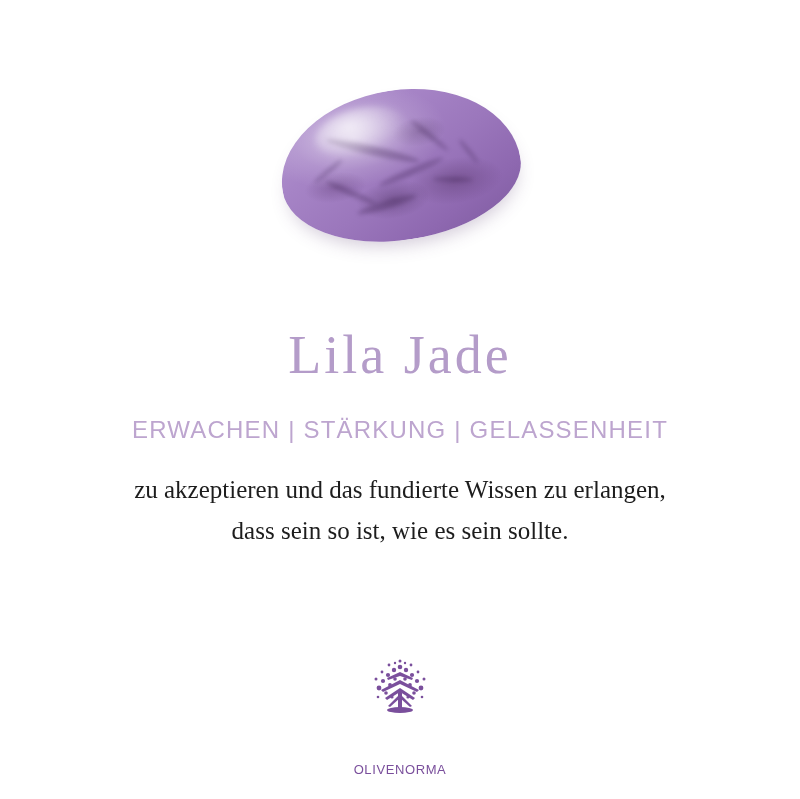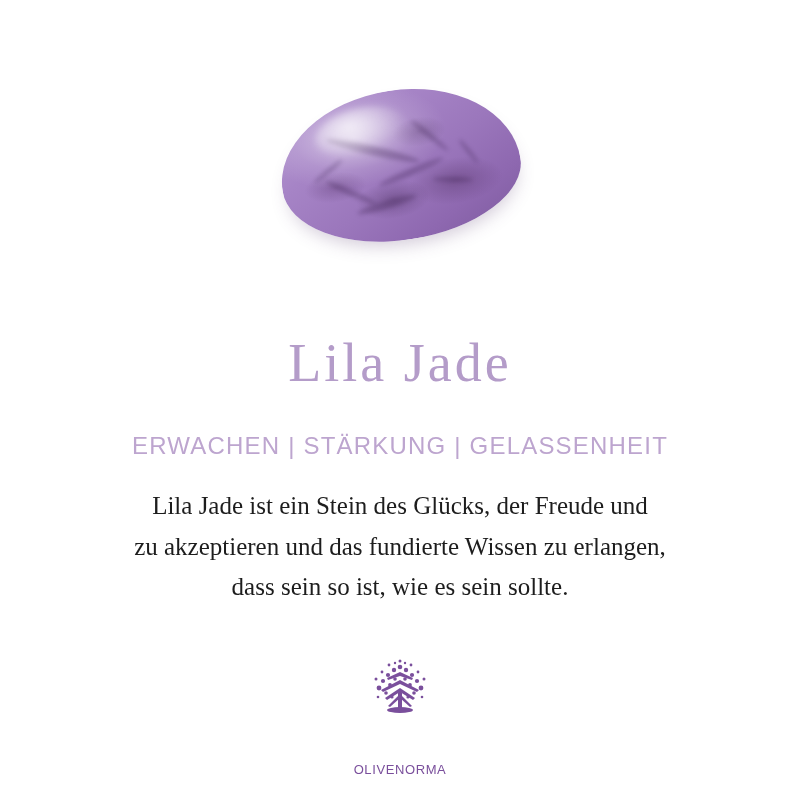--- a/index.html
+++ b/index.html
@@ -88,21 +88,21 @@
     filter: blur(3px);
   }
 
   
   .title {
     font-family: "Liberation Serif", serif;
     font-size: 54px;
     font-weight: 400;
     color: #b49cc9;
     letter-spacing: 3px;
-    margin: 16px;
+    margin: 8px;
     line-height: 1;
     text-align: right;
   }
   .subtitle {
     font-family: "Liberation Sans", sans-serif;
     font-size: 24px;
     letter-spacing: 1.2px;
     color: #bda5cf;
     margin: 26px 0 0 0;
     text-align: left;
@@ -163,21 +163,20 @@
       </div>
       <div class="stone-highlight"></div>
     </div>
   </div>
 
   <h1 class="title">Lila  Jade</h1>
 
   <div class="subtitle">ERWACHEN  |  STÄRKUNG  |  GELASSENHEIT</div>
 
   <div class="desc">
-    <span class="desc-line">Lila Jade ist ein Stein des Glücks, der Freude und</span>
     <span class="desc-line">zu akzeptieren und das fundierte Wissen zu erlangen,</span>
     <span class="desc-line">dass sein so ist, wie es sein sollte.</span>
   </div>
 
   <div class="logo-area">
     <svg class="logo-mark" viewBox="0 0 86 74" aria-hidden="true">
       <g fill="#7a4f9c">
         <rect x="41" y="44" width="4" height="20" rx="1"></rect>
         <path d="M43 46 L31 58 L33 59 L43 50 Z"></path>
         <path d="M43 46 L55 58 L53 59 L43 50 Z"></path>

